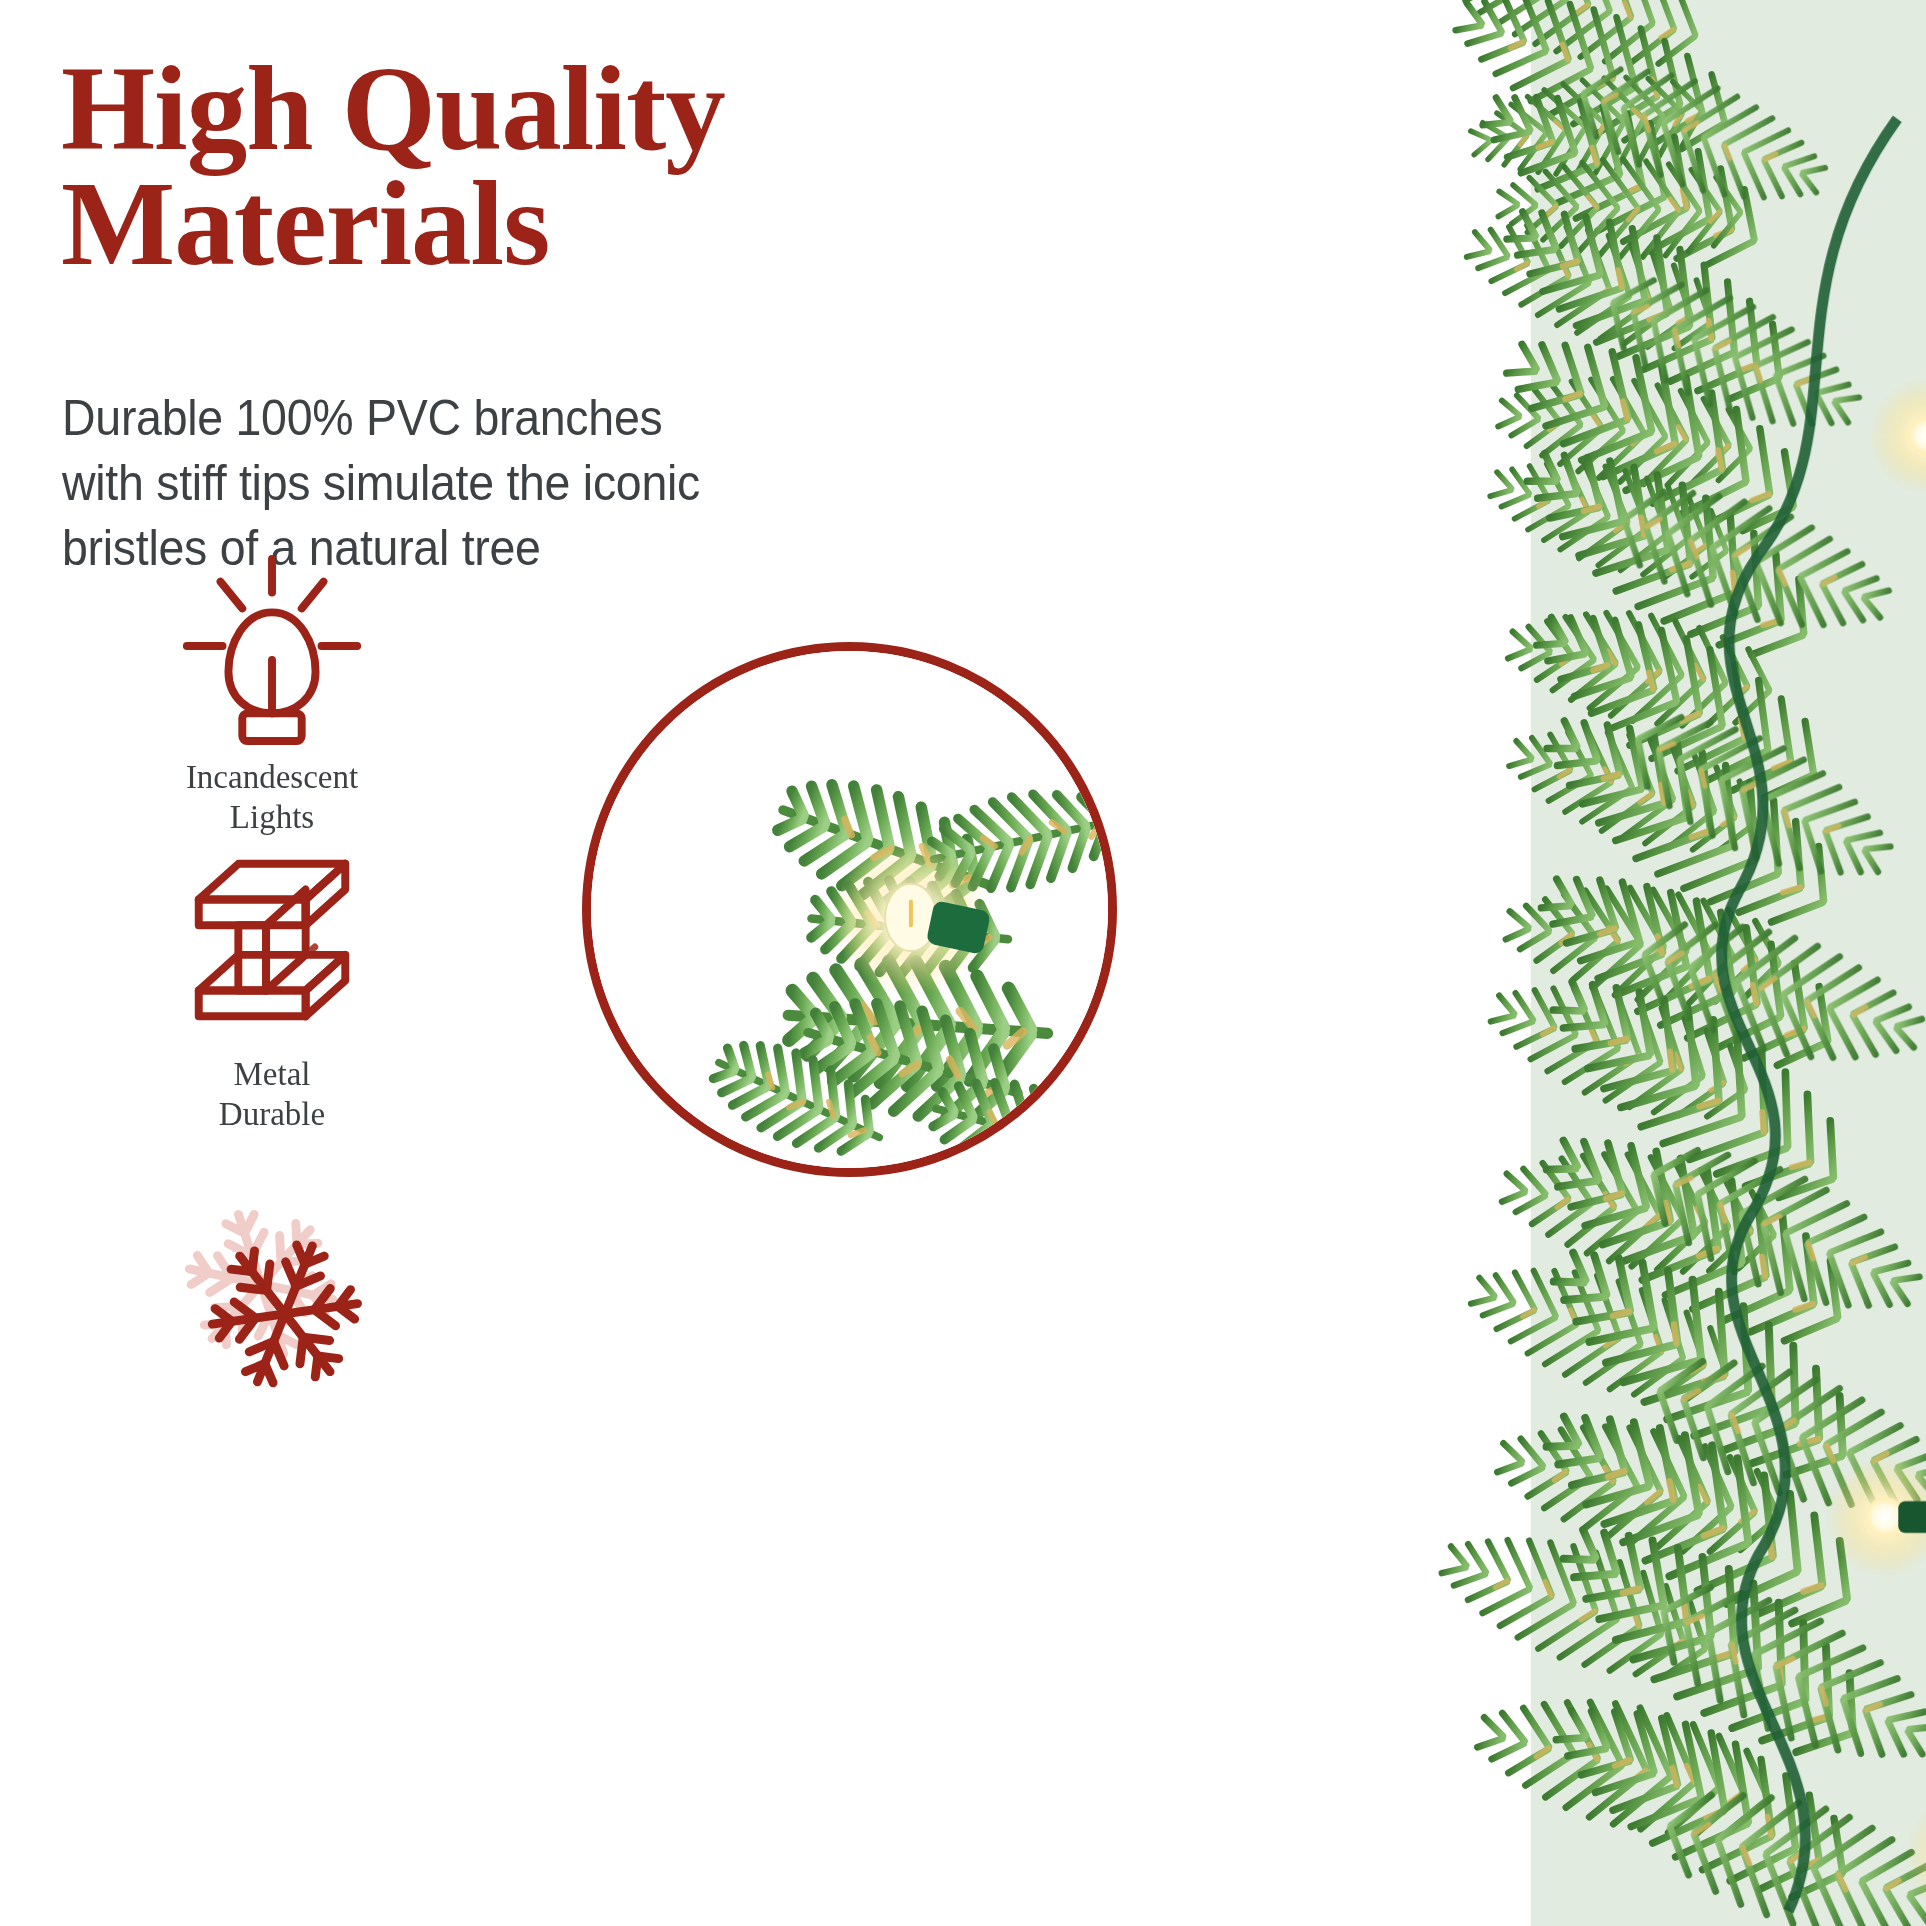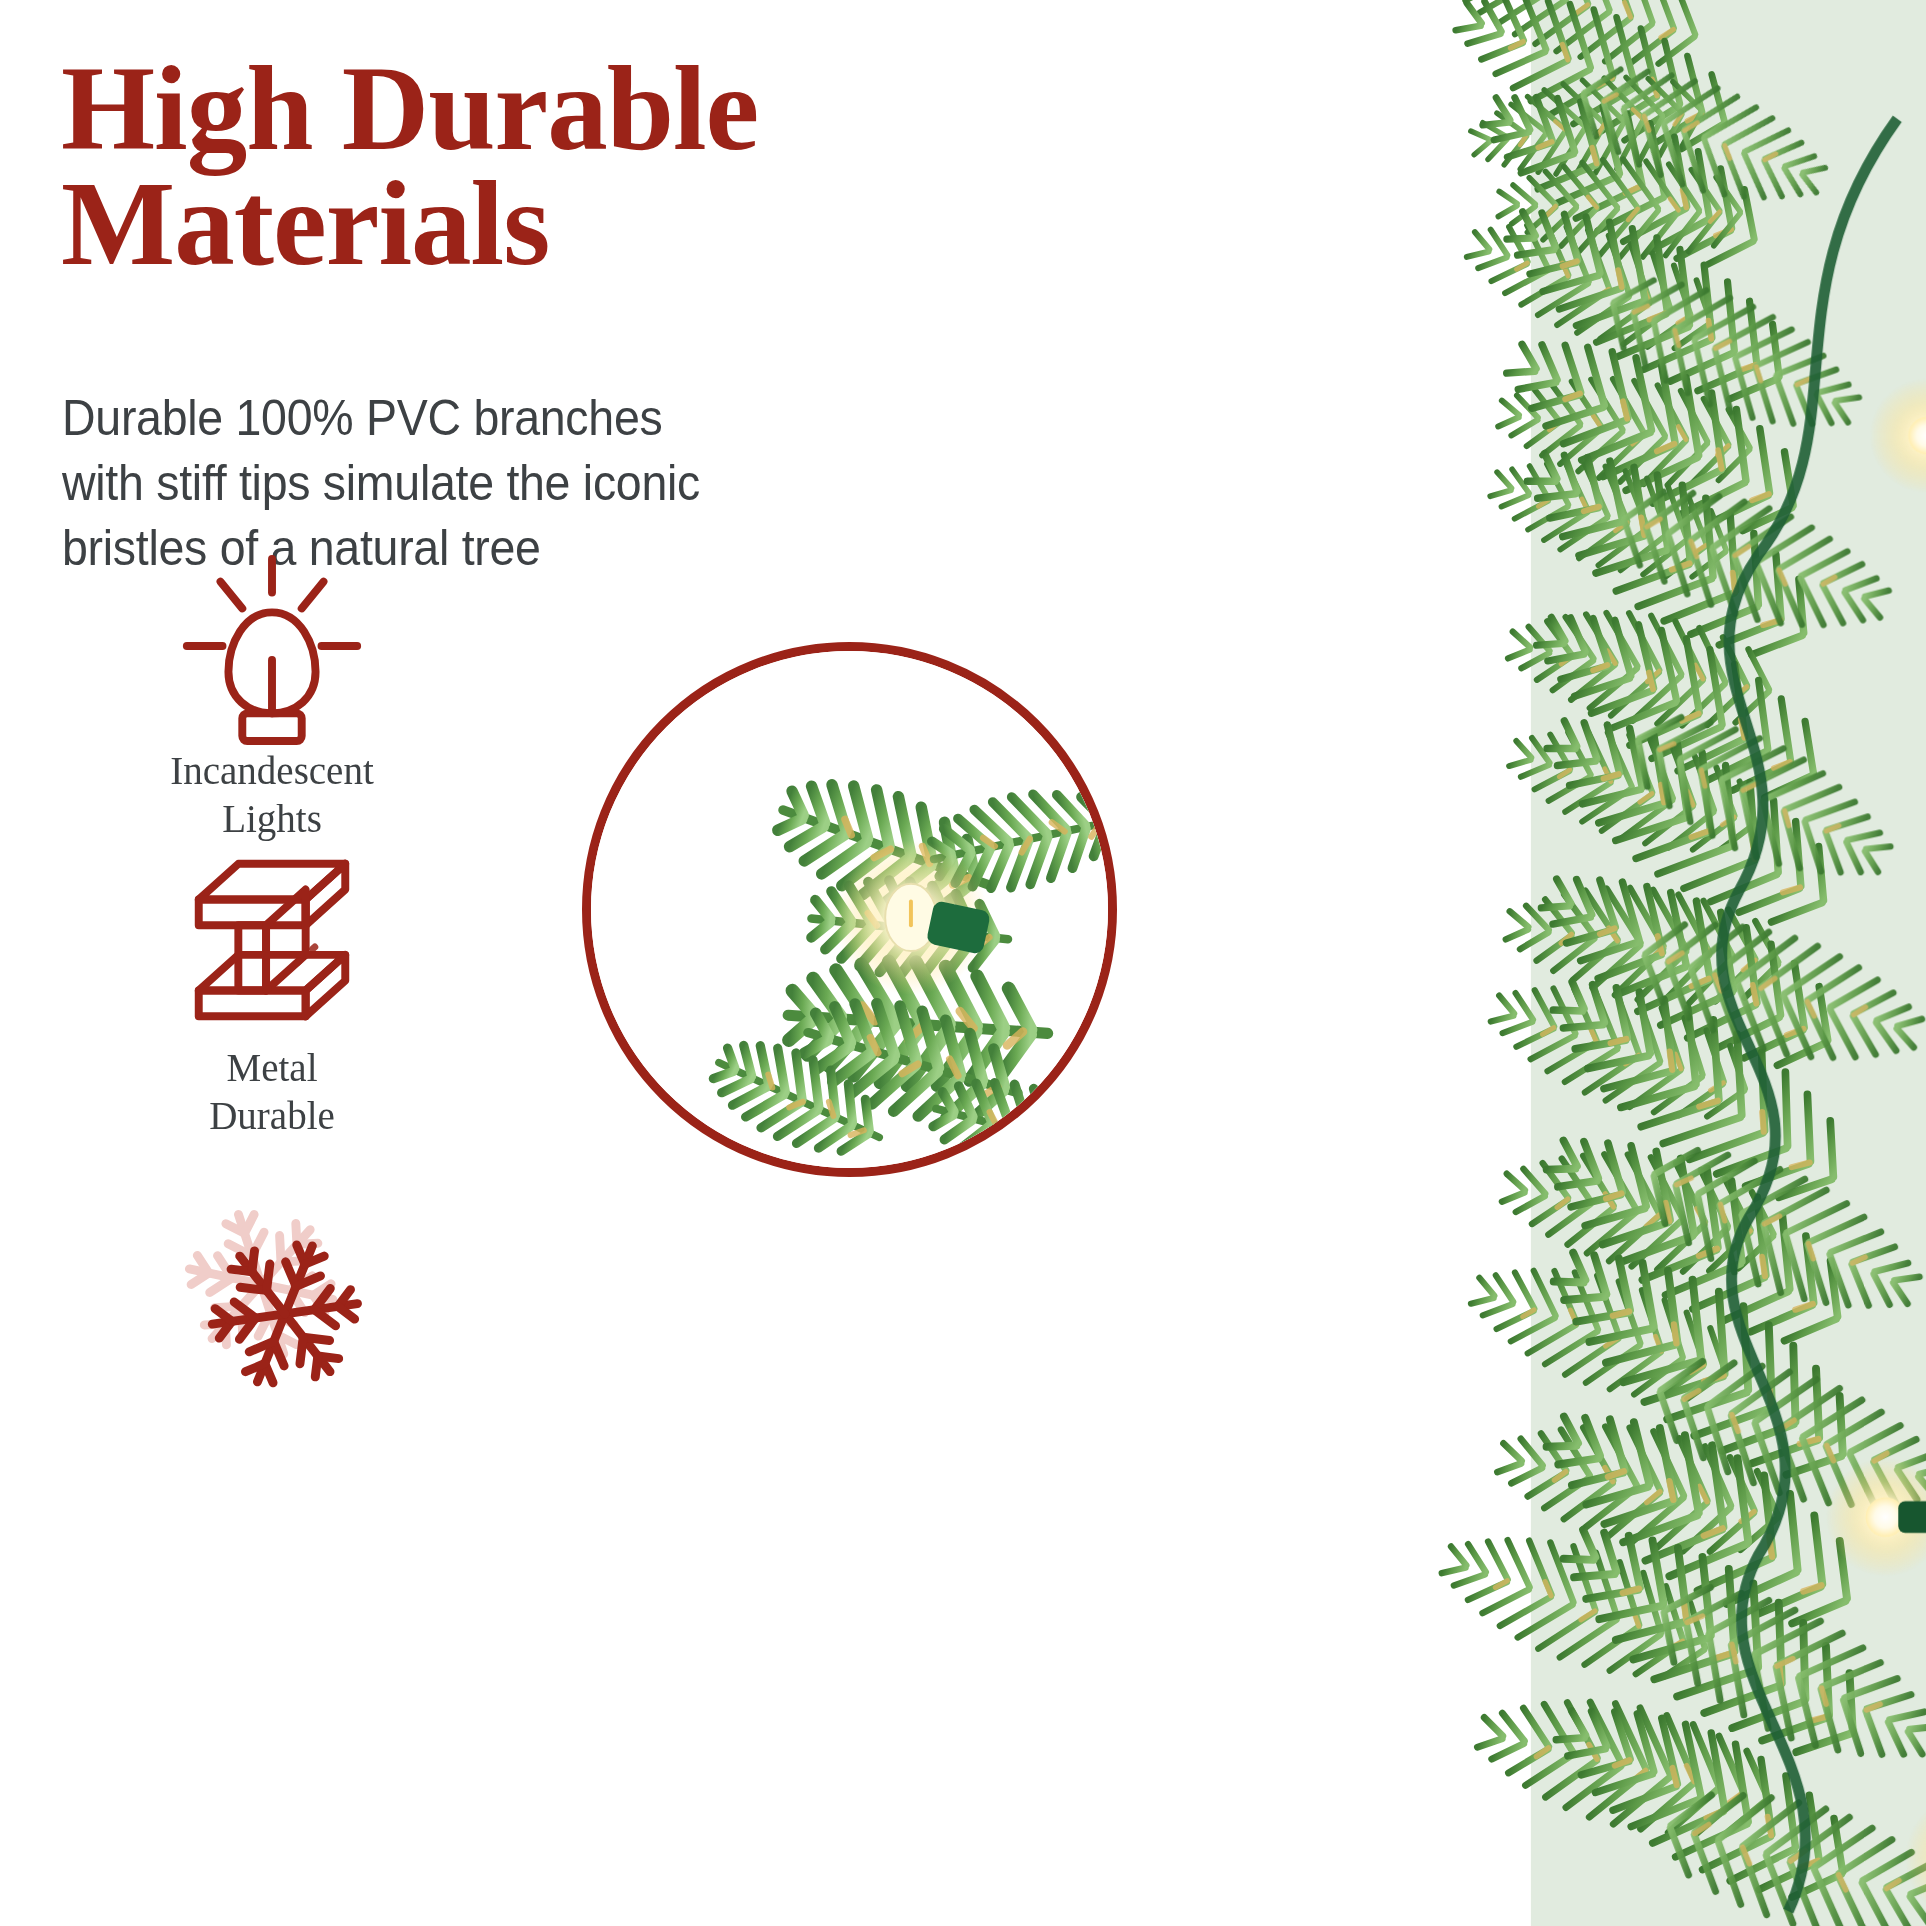--- a/index.html
+++ b/index.html
@@ -29,22 +29,22 @@
   }
 
   
   .features{position:absolute;left:59px;top:549px;width:426px;}
   .feature{position:relative;width:426px;text-align:center;}
   .feature .icon-wrap{
     width:426px;display:flex;align-items:center;justify-content:center;
   }
   .feature .f-label{
     font-family:"Liberation Serif", serif;
-    font-size:39px;line-height:1.22;color:#3d4144;
-    white-space:pre-line;
+    font-size:33px;line-height:1.22;color:#3d4144;
+    white-space:pre-line;margin-top:10px;
   }
   #feat-0{height:297px;}
   #feat-0 .icon-wrap{height:198px;}
   #feat-1{height:347px;}
   #feat-1 .icon-wrap{height:198px;}
   #feat-2{height:356px;}
   #feat-2 .icon-wrap{height:213px;}
 
   
   .callout{
@@ -260,21 +260,21 @@
           <g transform="translate(1162,1876)">
             <circle r="64" fill="url(#glow)"></circle>
               <circle r="21" fill="url(#core)"></circle>
             <rect x="14" y="-16" width="41" height="33" rx="7" fill="#17562f"></rect>
           </g>
         </g>
       </g>
     </svg>
   </div>
 
-  <div class="headline">High Durable
+  <div class="headline">High Quality
 Materials</div>
 
   <div class="subcopy">Durable 100% PVC branches
 with stiff tips simulate the iconic
 bristles of a natural tree</div>
 
   <div class="features">
 
     <div class="feature" id="feat-0">
       <div class="icon-wrap">

